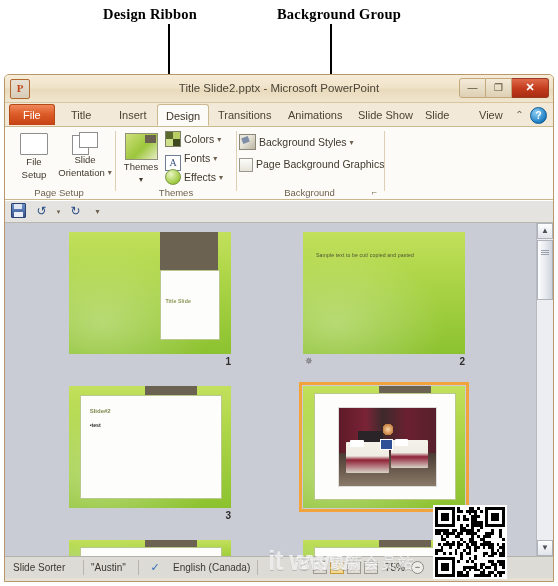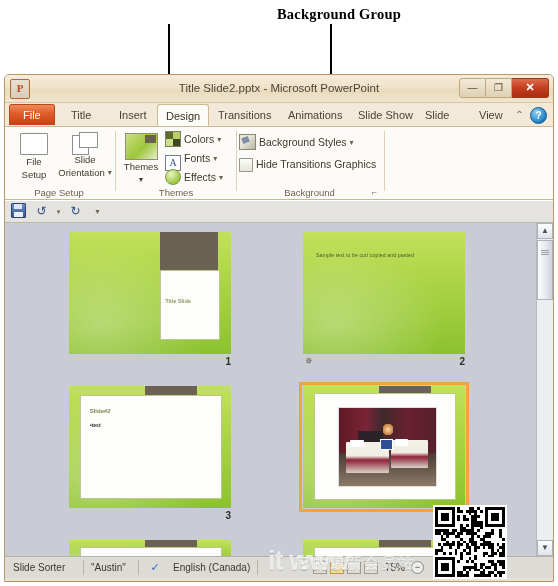--- a/index.html
+++ b/index.html
@@ -217,20 +217,21 @@
   .wm-cn{position:absolute;left:28px;top:6px;font-size:15px;font-weight:bold;
     color:rgba(255,255,255,.62);letter-spacing:2px;
     text-shadow:0 1px 0 rgba(110,110,110,.3);}
 </style>
 </head>
 <body>
 
 <div class="shot">
 
   <div class="annoband">
+    <div class="anno-label" id="anno1">Design Ribbon</div>
     <div class="anno-label" id="anno2">Background Group</div>
   </div>
   <div class="anno-arrow" id="arrow1"></div>
   <div class="arrow-head" id="head1"></div>
   <div class="anno-arrow" id="arrow2"></div>
   <div class="anno-arrow" id="arrow2b"></div>
   <div class="arrow-head" id="head2"></div>
 
   <div class="win">
 
@@ -303,21 +304,21 @@
         </div>
         <div class="glabel">Themes</div>
       </div>
       <div class="gsep" style="left:231px;"></div>
 
       <div class="rgroup" style="left:230px;width:149px;">
         <div class="smallbtn" style="left:4px;top:6px;">
           <span class="sico bgstyles-ico"></span><span>Background Styles</span><span class="caret">▾</span>
         </div>
         <div class="smallbtn" style="left:4px;top:28px;">
-          <span class="sico chk-ico"></span><span>Hide Transitions Graphics</span>
+          <span class="sico chk-ico"></span><span>Page Background Graphics</span>
         </div>
         <div class="glabel">Background</div>
         <div class="launcher" style="right:4px;">⌐</div>
       </div>
       <div class="gsep" style="left:379px;"></div>
     </div>
 
     <div class="qat">
       <div class="qat-in">
         <div class="qat-btn">

